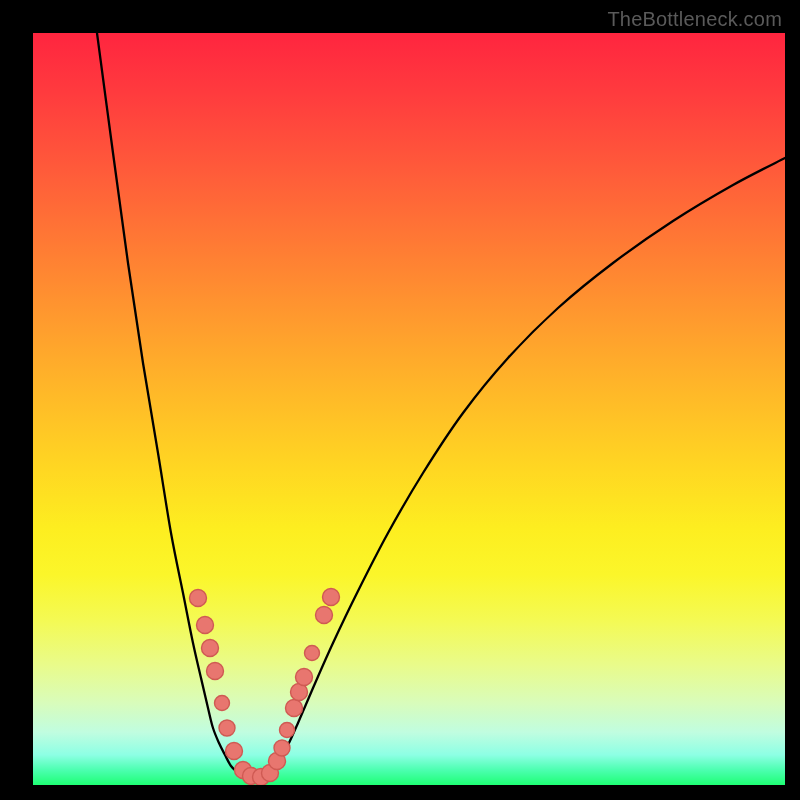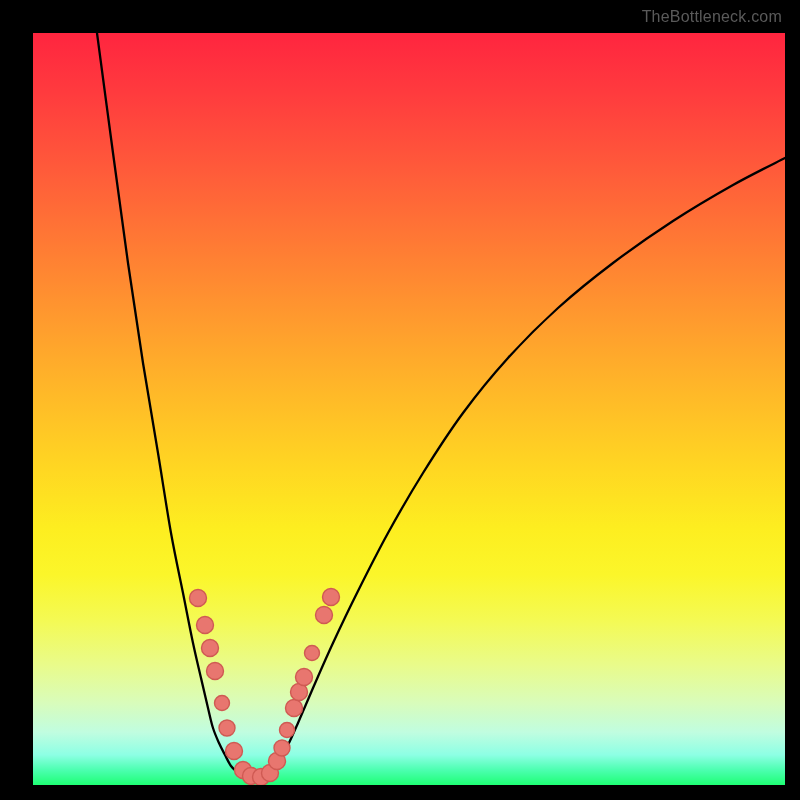--- a/index.html
+++ b/index.html
@@ -38,21 +38,21 @@
       #8dffe4 96%,
       #4cffb0 98%,
       #1eff74 100%
     );
   }
   .watermark {
     position: absolute;
     top: 8px;
     right: 18px;
     font-family: Arial, Helvetica, sans-serif;
-    font-size: 16px;
+    font-size: 20px;
     font-weight: 500;
     color: #5a5a5a;
     letter-spacing: 0.2px;
   }
   svg.curves {
     position: absolute;
     inset: 0;
   }
   .curve {
     fill: none;

